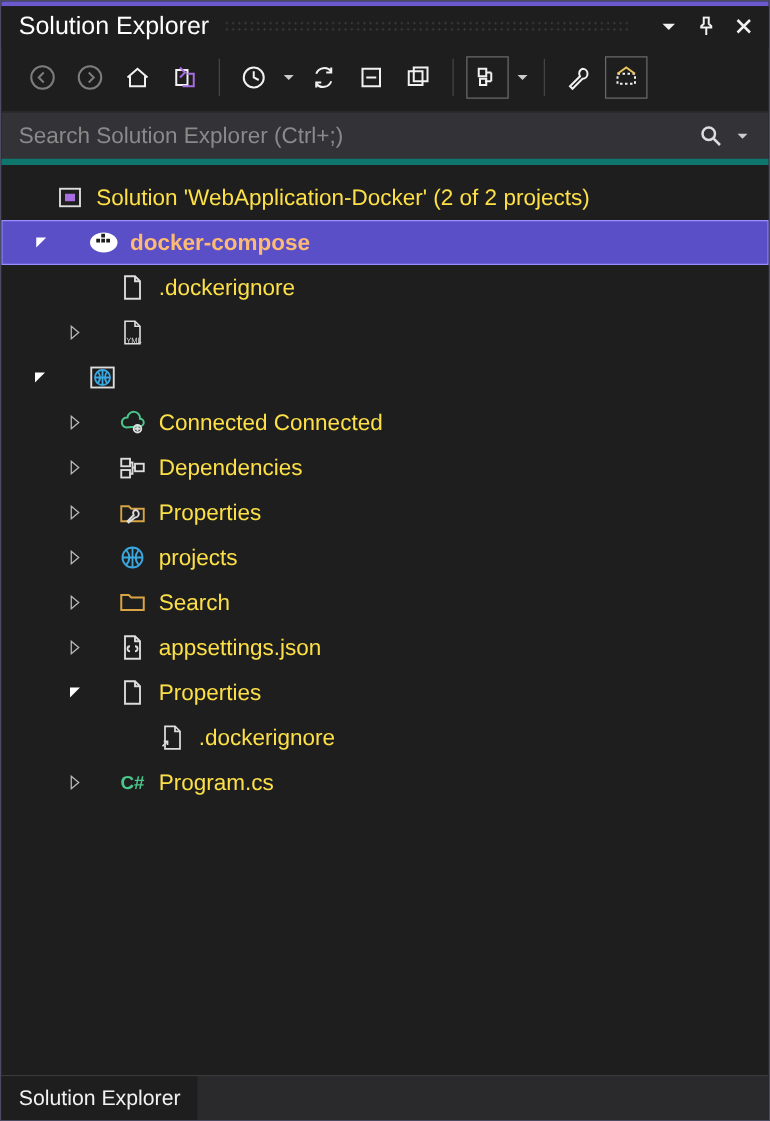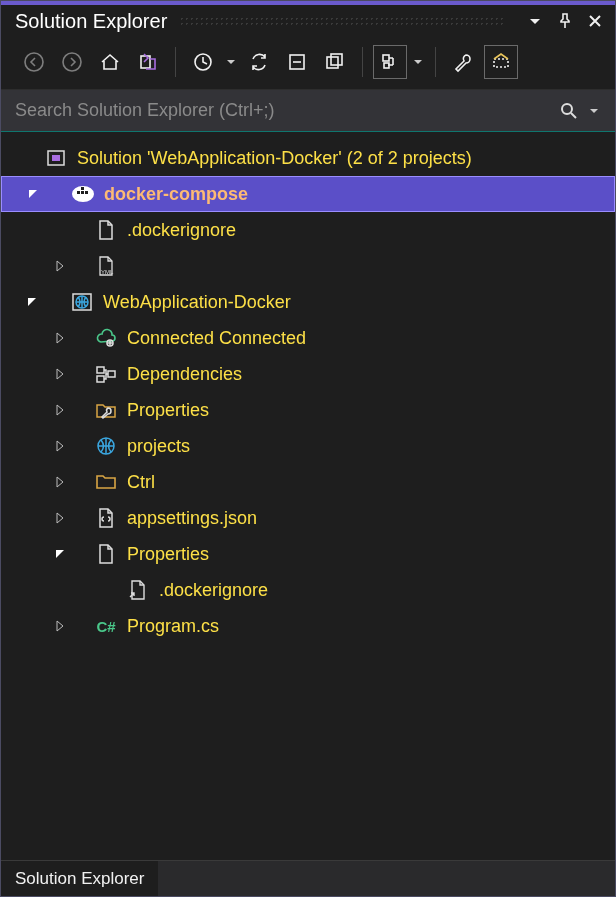--- a/index.html
+++ b/index.html
@@ -38,21 +38,21 @@
   .tbtn.box { border:1px solid #6a6a6a; }
   .tbtn.disabled { opacity:.45; cursor:default; }
   .tbtn svg { stroke:#f1f1f1; fill:none; stroke-width:1.6; }
   .sep { width:1px; height:30px; background:#444; margin:0 6px; }
   .ddarrow { width:14px; display:flex; align-items:center; justify-content:center; cursor:pointer; }
 
   .searchbar {
     display:flex; align-items:center;
     background:#333337; height:42px;
     padding:0 14px;
-    border-bottom:1px solid #0f766e;
+    border-bottom:5px solid #0f766e;
   }
   .searchbar .ph { color:#8a8a8a; font-size:18px; flex:1; }
   .searchbar .glass { width:28px; height:28px; display:flex; align-items:center; justify-content:center; cursor:pointer;}
   .searchbar .ddarrow { margin-left:4px; }
 
   .tree { flex:1; overflow:auto; padding-top:8px; }
   .row {
     display:flex; align-items:center;
     height:36px; padding-left:10px;
     white-space:nowrap; cursor:pointer;
@@ -267,21 +267,20 @@
           </svg>
       </span>
       <span class="indent" style="width:26px"></span>
       <span class="icon">
         <svg width="22" height="22" viewBox="0 0 22 22" fill="none" stroke="#3ba7e0" stroke-width="1.5">
             <rect x="2" y="3" width="18" height="16" stroke="#ddd"></rect>
             <circle cx="11" cy="11" r="6"></circle>
             <path d="M5 11h12M11 5v12M7 6q4 5 0 10M15 6q-4 5 0 10"></path>
           </svg>
       </span>
-      <span class="label">WebApplication-Docker</span>
     </div>
 
     <div class="row">
       <span class="indent" style="width:38px"></span>
       <span class="expander closed">
         <svg width="12" height="12" viewBox="0 0 12 12">
             <path d="M3 1 L9 6 L3 11 Z" stroke="#bbb" fill="none"></path>
           </svg>
       </span>
       <span class="indent" style="width:22px"></span>
@@ -354,21 +353,21 @@
         <svg width="12" height="12" viewBox="0 0 12 12">
             <path d="M3 1 L9 6 L3 11 Z" stroke="#bbb" fill="none"></path>
           </svg>
       </span>
       <span class="indent" style="width:22px"></span>
       <span class="icon">
         <svg width="22" height="18" viewBox="0 0 22 18" fill="none" stroke="#d9a544" stroke-width="1.6">
             <path d="M2 3h6l2 2h10v10H2z"></path>
           </svg>
       </span>
-      <span class="label">Ctrl</span>
+      <span class="label">Search</span>
     </div>
 
     <div class="row">
       <span class="indent" style="width:38px"></span>
       <span class="expander closed">
         <svg width="12" height="12" viewBox="0 0 12 12">
             <path d="M3 1 L9 6 L3 11 Z" stroke="#bbb" fill="none"></path>
           </svg>
       </span>
       <span class="indent" style="width:22px"></span>

